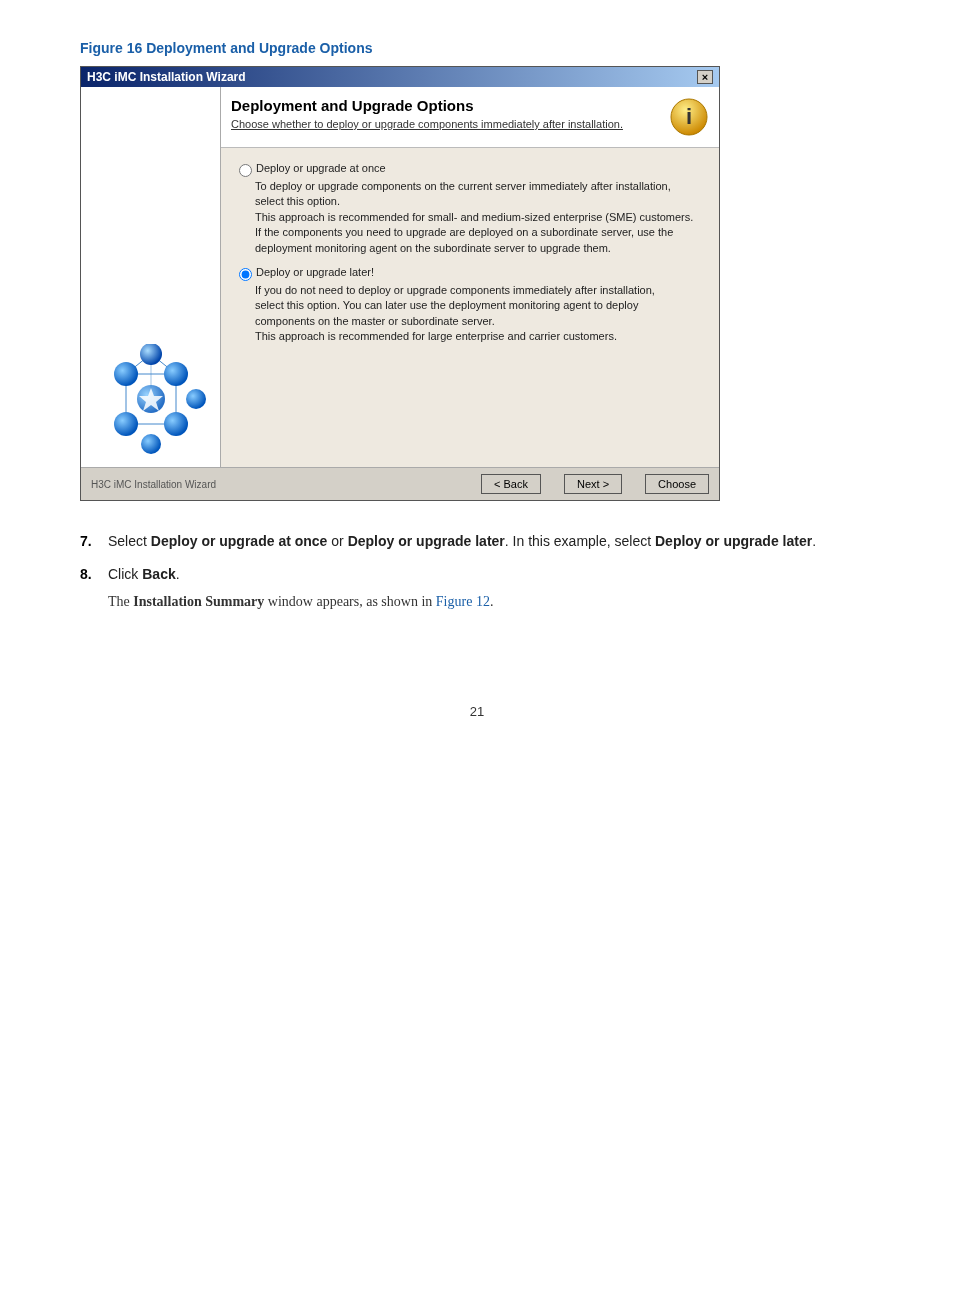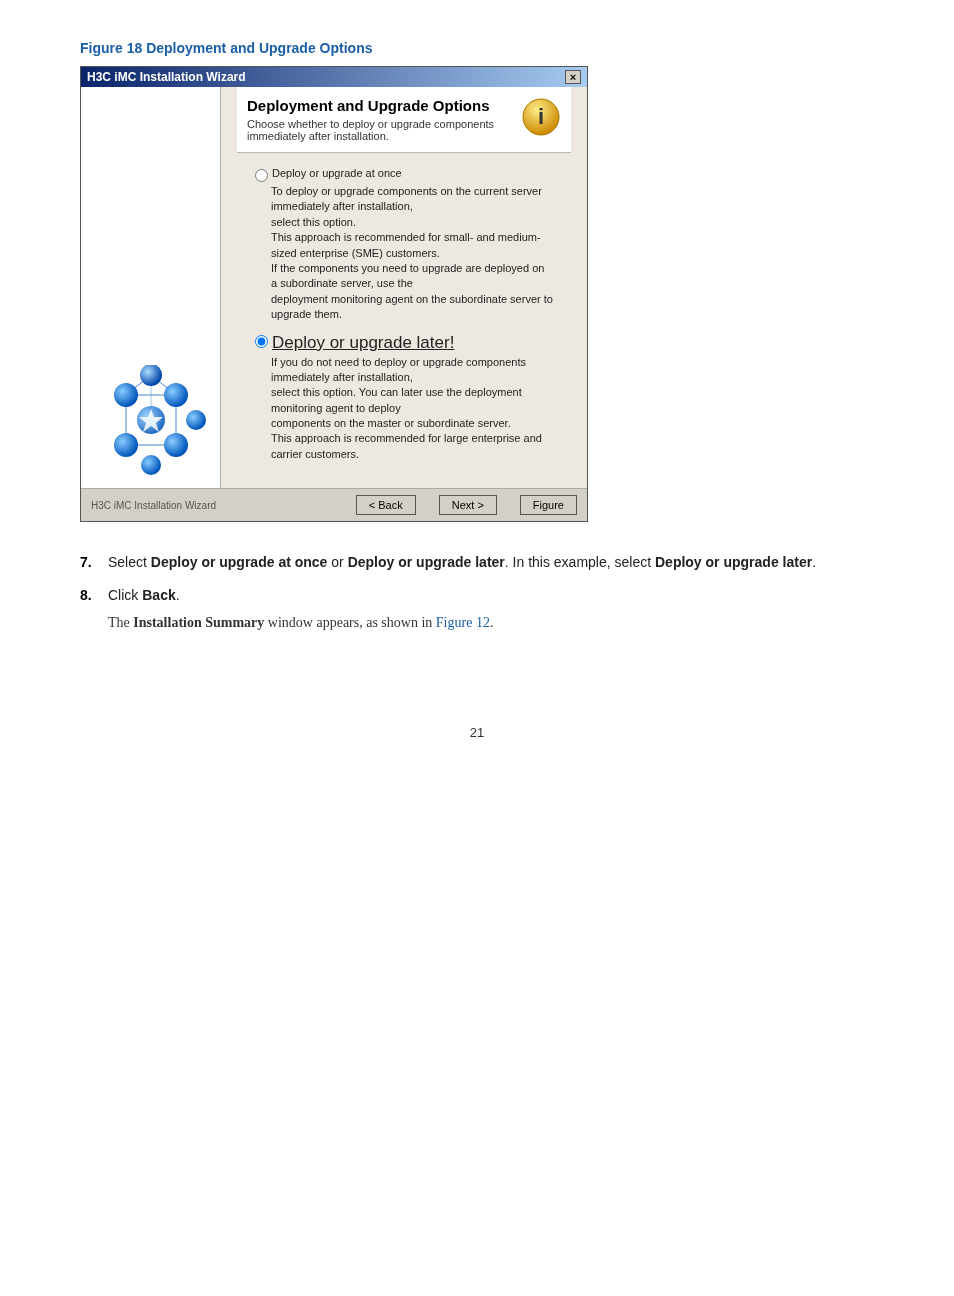--- a/index.html
+++ b/index.html
@@ -15,21 +15,21 @@
 
     .figure-title {
       color: #1a5fa8;
       font-weight: bold;
       font-size: 14px;
       margin-bottom: 10px;
     }
 
     .wizard-window {
       border: 1px solid #555;
-      width: 508px;
+      width: 640px;
       background: #d4d0c8;
       margin-bottom: 30px;
     }
 
     .wizard-titlebar {
       background: linear-gradient(to right, #0a246a, #a6caf0);
       color: white;
       font-size: 12px;
       font-weight: bold;
       padding: 3px 6px;
@@ -64,21 +64,21 @@
       display: flex;
       flex-direction: column;
       align-items: center;
       justify-content: flex-end;
       border-right: 1px solid #aaa;
       padding: 10px;
     }
 
     .wizard-right-panel {
       flex: 1;
-      padding: 12px 30px;
+      padding: 12px 14px;
       background: #eee9e0;
     }
 
     .wizard-header {
       display: flex;
       align-items: flex-start;
       justify-content: space-between;
       border-bottom: 1px solid #bbb;
       padding-bottom: 8px;
       margin-bottom: 10px;
@@ -94,20 +94,21 @@
     .wizard-header-title {
       font-size: 15px;
       font-weight: bold;
       color: #000;
       margin-bottom: 4px;
     }
 
     .wizard-header-subtitle {
       font-size: 11px;
       color: #333;
+      text-decoration: underline;
     }
 
     .wizard-header-icon {
       width: 40px;
       height: 40px;
       flex-shrink: 0;
       margin-left: 10px;
     }
 
     .wizard-options {
@@ -212,21 +213,21 @@
     }
 
     .radio-option input {
       margin-top: 2px;
       margin-right: 4px;
     }
   </style>
 </head>
 <body>
 
-<div class="figure-title">Figure 18 Deployment and Upgrade Options</div>
+<div class="figure-title">Figure 16 Deployment and Upgrade Options</div>
 
 <div class="wizard-window">
 
   <div class="wizard-titlebar">
     <span>H3C iMC Installation Wizard</span>
     <div class="wizard-titlebar-close">×</div>
   </div>
 
   <div class="wizard-body">
 
@@ -302,39 +303,39 @@
             select this option.<br>
             This approach is recommended for small- and medium-sized enterprise (SME) customers.<br>
             If the components you need to upgrade are deployed on a subordinate server, use the<br>
             deployment monitoring agent on the subordinate server to upgrade them.
           </div>
         </div>
 
         <div class="option-block">
           <div class="radio-option">
             <input type="radio" name="deployOption" id="opt2" checked="" style="">
-            <label for="opt2" style="font-size:17px; text-decoration: underline;">Deploy or upgrade later!</label>
+            <label for="opt2" style="font-size:11px; ">Deploy or upgrade later!</label>
           </div>
           <div class="option-desc">
             If you do not need to deploy or upgrade components immediately after installation,<br>
             select this option. You can later use the deployment monitoring agent to deploy<br>
             components on the master or subordinate server.<br>
             This approach is recommended for large enterprise and carrier customers.
           </div>
         </div>
       </div>
     </div>
   </div>
 
   <div class="wizard-footer">
     <span class="wizard-footer-text">H3C iMC Installation Wizard</span>
     <div class="wizard-footer-buttons">
       <button class="wizard-btn">&lt; Back</button>
       <button class="wizard-btn">Next &gt;</button>
-      <button class="wizard-btn">Figure</button>
+      <button class="wizard-btn">Choose</button>
     </div>
   </div>
 </div>
 
 <div class="doc-steps">
 
   <div class="doc-step">
     <span class="doc-step-num">7.</span>
     <div class="doc-step-content">
       Select <b>Deploy or upgrade at once</b> or <b>Deploy or upgrade later</b>. In this example, select <b>Deploy or upgrade later</b>.

